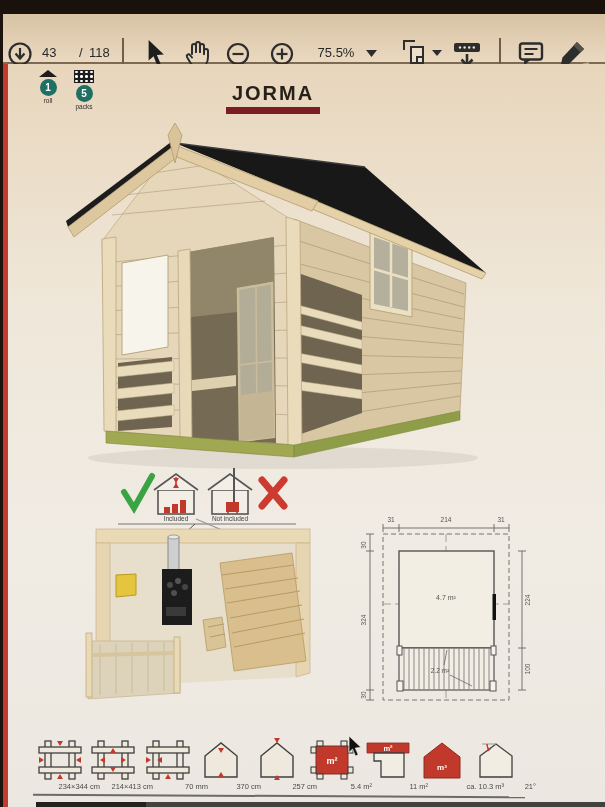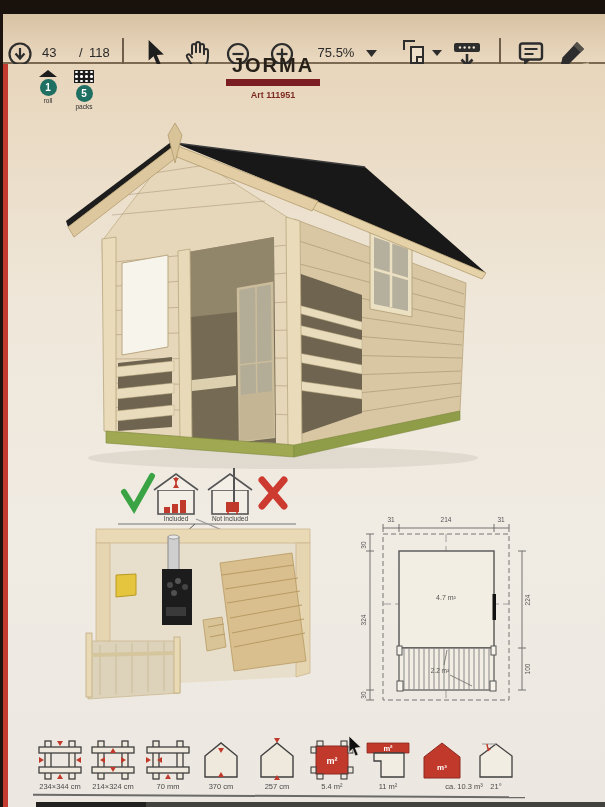--- a/index.html
+++ b/index.html
@@ -9,36 +9,36 @@
   .toolbar{position:absolute;left:0;top:14px;width:605px;height:50px;
            background:linear-gradient(#d8c2a4,#ead9c0);border-bottom:2px solid #7c6a52;box-sizing:border-box;}
   .page{position:absolute;left:0;top:64px;width:605px;height:743px;
         background:linear-gradient(180deg,#e8d6bc 0%,#efe7d9 32%,#f0ebe3 62%,#ece8e1 100%);}
   .left-edge{position:absolute;left:0;top:14px;width:3px;height:793px;background:#1c130e;}
   .red-stripe{position:absolute;left:3px;top:64px;width:5px;height:743px;background:#c23b2e;}
   .tb-item{position:absolute;}
   .tb-text{font-size:13px;color:#2a2a2a;}
   .underline{position:absolute;height:2px;background:#4a4a4a;}
   .sep{position:absolute;top:24px;width:2px;height:33px;background:#6f5e49;}
-  .title-wrap{position:absolute;left:173px;top:52px;width:200px;text-align:center;}
+  .title-wrap{position:absolute;left:173px;top:80px;width:200px;text-align:center;}
   .title{font-size:20px;font-weight:bold;letter-spacing:2px;color:#262019;margin:0;padding-top:2px;}
   .title-bar{width:94px;height:7px;background:#7b1e23;margin:2px auto 4px auto;}
   .art{font-size:9px;font-weight:bold;color:#7e2c22;}
   .logo{position:absolute;left:30px;top:70px;width:72px;height:52px;display:flex;}
   .logo-cell{width:36px;text-align:center;position:relative;}
   .logo-circle{width:17px;height:17px;border-radius:50%;background:#1f6f63;color:#fff;
                font-size:10px;font-weight:bold;line-height:17px;margin:2px auto 0 auto;}
   .logo-label{font-size:6.5px;color:#2e2e2e;margin-top:1px;}
   .dots{width:20px;height:13px;background:#1d1d1d;margin:0 auto;display:grid;
         grid-template-columns:repeat(4,1fr);align-items:center;justify-items:center;}
   .dots i{width:2.5px;height:2.5px;background:#fff;border-radius:50%;}
   .roofline{width:0;height:0;border-left:9px solid transparent;border-right:9px solid transparent;
             border-bottom:7px solid #1d1d1d;margin:0 auto;}
   .abs{position:absolute;}
-  .spec-label{position:absolute;width:80px;text-align:center;font-size:7.5px;color:#4a4a4a;top:782px;}
+  .spec-label{position:absolute;width:80px;text-align:right;font-size:7.5px;color:#4a4a4a;top:782px;}
   .divider-line{position:absolute;left:33px;top:795px;width:492px;height:2px;background:#6a6a68;transform:rotate(.3deg);}
   .bottom-band{position:absolute;left:36px;top:802px;width:569px;height:5px;background:#44423f;}
   .bottom-band-dark{position:absolute;left:36px;top:802px;width:110px;height:5px;background:#23211f;}
   svg text{font-family:"Liberation Sans",sans-serif;}
 </style>
 </head>
 <body>
 
 <div class="topbar"></div>
 
@@ -151,21 +151,20 @@
         <i></i>
     </div>
     <div class="logo-circle">5</div>
     <div class="logo-label">packs</div>
   </div>
 </div>
 
 <div class="title-wrap">
   <div class="title">JORMA</div>
   <div class="title-bar"></div>
-  <div class="art">Art 111951</div>
 </div>
 
 <svg class="abs" style="left:58px;top:113px" width="487" height="357" viewBox="0 0 487 357">
   <ellipse cx="225" cy="345" rx="195" ry="11" fill="rgba(90,80,60,0.10)"></ellipse>
 
   <path d="M236,106 L408,170 L402,298 L236,334 Z" fill="#d9c7a3" stroke="#b7a47c" stroke-width="0.8"></path>
   <path d="M44,128 L117,32 L232,106 L236,332 L48,318 Z" fill="#e6d7ba" stroke="#bfae87" stroke-width="0.8"></path>
 
   <path d="M46,150 L230,132 M46,174 L230,160 M46,198 L231,189 M46,222 L232,217 M47,246 L233,245 M47,270 L234,273 M48,294 L235,302 M83,62 L148,52 M66,82 L177,70 M54,102 L207,88" stroke="rgba(121,94,60,0.30)" stroke-width="1" fill="none"></path>
 
@@ -321,21 +320,21 @@
     <rect x="1" y="7" width="42" height="6"></rect>
       <rect x="1" y="27" width="42" height="6"></rect>
   </g>
   <g fill="#c0392b">
     <polygon points="14,17 14,23 9,20"></polygon>
       <polygon points="30,17 30,23 35,20"></polygon>
     <polygon points="19,13 25,13 22,8"></polygon>
       <polygon points="19,27 25,27 22,32"></polygon>
   </g>
 </svg>
-<div class="spec-label" style="left:73px">214×324 cm</div>
+<div class="spec-label" style="left:73px">214×413 cm</div>
 
 <svg class="abs" style="left:146px;top:740px" width="44" height="40" viewBox="0 0 44 40">
   <g fill="#efe9dd" stroke="#3f3f3f" stroke-width="1.3">
     <rect x="7" y="1" width="6" height="38"></rect>
       <rect x="31" y="1" width="6" height="38"></rect>
     <rect x="1" y="7" width="42" height="6"></rect>
       <rect x="1" y="27" width="42" height="6"></rect>
   </g>
   <g fill="#c0392b">
     <polygon points="0,17 5,20 0,23"></polygon>

